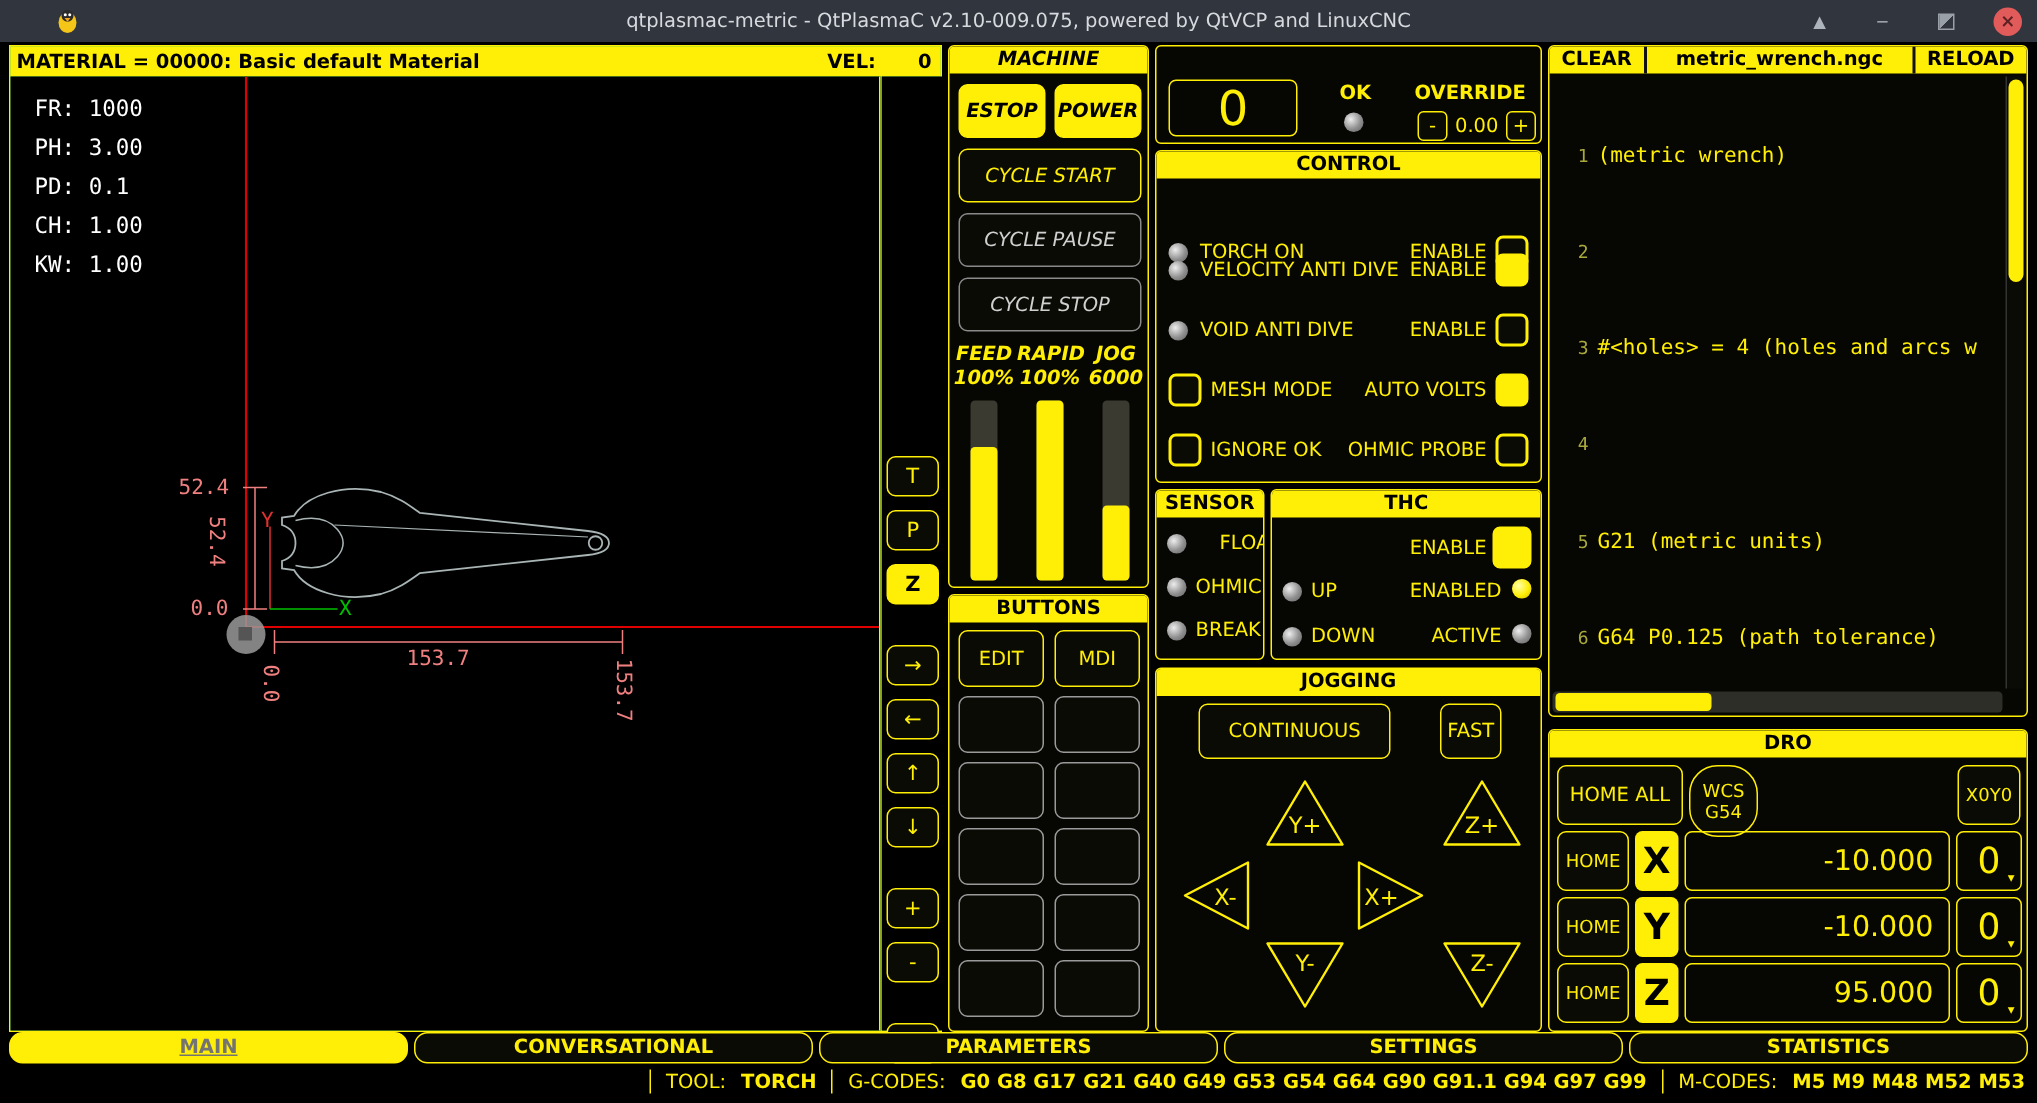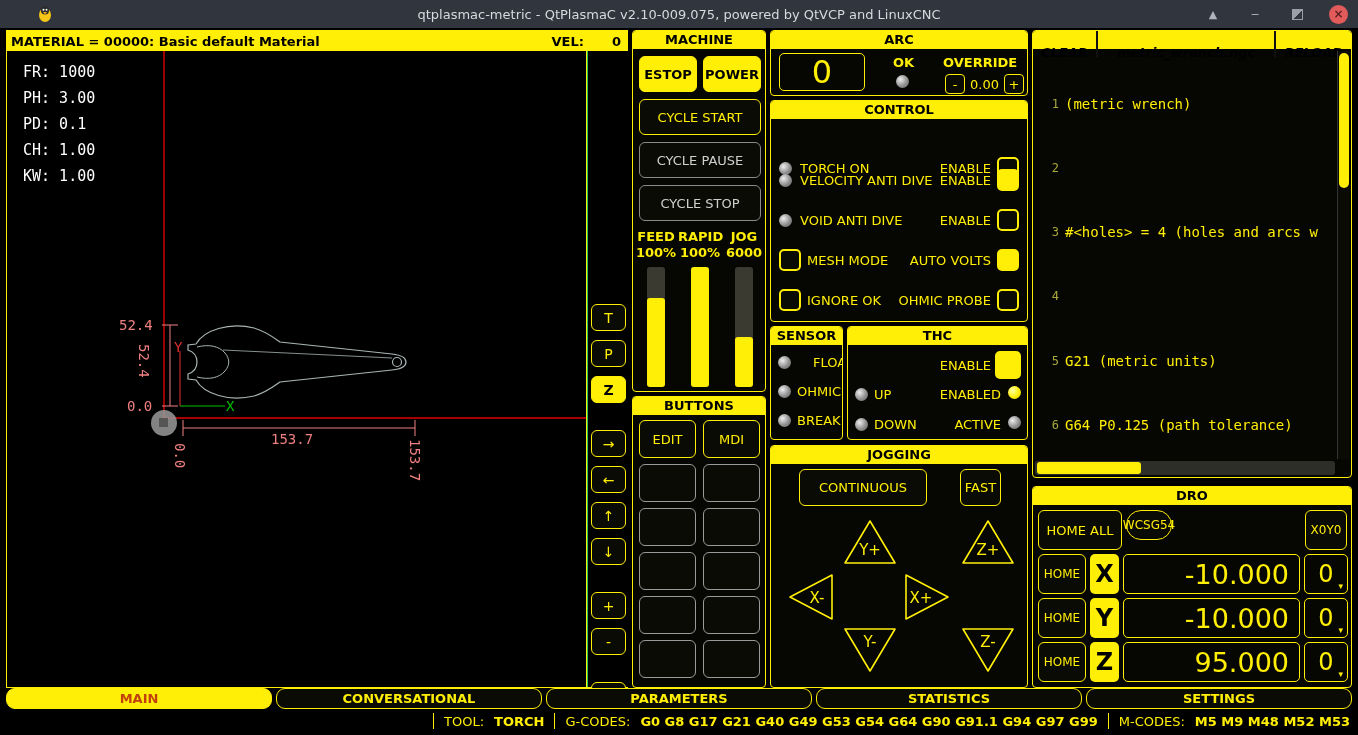--- a/index.html
+++ b/index.html
@@ -38,21 +38,21 @@
   .preview{position:absolute;left:0;top:20px;width:580px;height:636px;background:#000;border-right:1px solid var(--y);overflow:hidden;}
   .stats{position:absolute;left:16px;top:8px;color:#fff;font-family:"DejaVu Sans Mono","Liberation Mono",monospace;
     font-size:15px;line-height:26px;white-space:pre;}
   .pv-label{position:absolute;color:#f08080;font-family:"DejaVu Sans Mono","Liberation Mono",monospace;font-size:14px;}
   .pv-rot{transform:rotate(90deg);transform-origin:left top;}
   .axis-x{color:#00c000;}
   .axis-y{color:#e03030;}
   .sidecol{position:absolute;left:581px;top:20px;width:41px;height:636px;background:#000;}
   .sbtn{position:absolute;left:3px;width:35px;height:27px;font-size:14px;}
   
-  .m-col{left:632px;top:2px;width:134px;height:362px;}
+  .m-col{left:632px;top:2px;width:134px;height:362px;font-style:italic;}
   .m-col .btn{position:absolute;left:6px;width:122px;}
   .sl-label{position:absolute;color:var(--y);font-size:13px;font-weight:600;width:44px;text-align:center;}
   .slider{position:absolute;width:18px;background:#3a3a31;border-radius:3px;}
   .sfill{position:absolute;left:0;bottom:0;width:100%;background:var(--y);border-radius:3px;}
   .b-col{left:632px;top:368px;width:134px;height:292px;}
   .b-col .btn{position:absolute;width:57px;height:38px;}
   
   .arc-p{left:770px;top:2px;width:258px;height:66px;}
   .ctrl-p{left:770px;top:72px;width:258px;height:222px;}
   .sen-p{left:770px;top:298px;width:73px;height:114px;}
@@ -63,45 +63,45 @@
     color:var(--y);font-size:32px;display:flex;align-items:center;justify-content:center;}
   .minibtn{width:20px;height:20px;border:1px solid var(--y);border-radius:4px;color:var(--y);
     display:flex;align-items:center;justify-content:center;font-size:13px;background:#0b0b06;}
   .ctrl-row{position:absolute;left:8px;right:8px;height:22px;display:flex;align-items:center;}
   .jogtri{position:absolute;}
   .jogtri svg{display:block;}
   .jogtri span{position:absolute;color:var(--y);font-size:15px;width:100%;text-align:center;}
   
   .g-p{left:1032px;top:2px;width:320px;height:448px;}
   .ghead{display:flex;background:var(--y);height:18px;line-height:18px;font-size:13px;font-weight:bold;color:#000;}
-  .ghead .seg{padding:13px 8px;font-style:italic;}
+  .ghead .seg{padding:0 8px;}
   .ghead .mid{flex:1;text-align:center;border-left:2px solid #111;border-right:2px solid #111;}
   .gbody{position:absolute;left:2px;top:20px;right:16px;bottom:18px;overflow:hidden;
     font-family:"DejaVu Sans Mono","Liberation Mono",monospace;font-size:14px;line-height:21.4px;white-space:pre;}
   .gline{display:flex;}
   .gnum{width:24px;text-align:right;color:#a8a83c;margin-right:6px;flex:none;font-size:12px;}
   .gtxt{color:var(--y);}
   .vscroll{position:absolute;right:2px;top:20px;width:12px;bottom:18px;background:#0b0b06;border-left:1px solid #333;}
   .vthumb{position:absolute;left:1px;top:2px;width:10px;height:135px;background:var(--y);border-radius:5px;}
   .hscroll{position:absolute;left:2px;right:16px;bottom:2px;height:14px;background:#2e2e28;border-radius:3px;}
   .hthumb{position:absolute;left:2px;top:1px;width:104px;height:12px;background:var(--y);border-radius:3px;}
   .dro-p{left:1032px;top:458px;width:320px;height:202px;}
   .dro-p .btn{position:absolute;}
   .axislet{position:absolute;width:29px;height:40px;background:var(--y);color:#000;font-size:24px;font-weight:bold;
     display:flex;align-items:center;justify-content:center;border-radius:5px;}
   .droval{position:absolute;width:177px;height:40px;border:1px solid var(--y);border-radius:5px;color:var(--y);
-    font-size:27px;display:flex;align-items:center;justify-content:flex-end;padding-right:10px;}
+    font-size:19px;display:flex;align-items:center;justify-content:flex-end;padding-right:10px;}
   .zerobtn{position:absolute;width:44px;height:40px;border:1px solid var(--y);border-radius:5px;color:var(--y);
     font-size:24px;display:flex;align-items:center;justify-content:center;}
   .zerobtn .car{position:absolute;right:4px;bottom:2px;font-size:9px;}
   
   .tabs{position:absolute;left:6px;top:660px;width:1346px;height:21px;display:flex;gap:4px;}
   .tab{flex:1;border:1px solid var(--y);border-radius:9px;color:var(--y);font-size:13px;font-weight:600;
     display:flex;align-items:center;justify-content:center;background:#0b0b06;}
-  .tab.active{background:var(--y);color:#c2410c;}
+  .tab.active{background:var(--y);color:#737373;text-decoration:underline;}
   .statusbar{position:absolute;left:6px;top:684px;width:1346px;height:18px;color:var(--y);font-size:13px;
     display:flex;align-items:center;justify-content:flex-end;gap:10px;}
   .sep{width:1px;height:16px;background:var(--y);}
   .sb-val{font-weight:600;}
 </style>
 </head>
 <body>
 
 <div id="stage">
 
@@ -228,21 +228,20 @@
       <div class="btn empty" style="left:70px;top:111px;"></div>
       <div class="btn empty" style="left:6px;top:155px;"></div>
       <div class="btn empty" style="left:70px;top:155px;"></div>
       <div class="btn empty" style="left:6px;top:199px;"></div>
       <div class="btn empty" style="left:70px;top:199px;"></div>
       <div class="btn empty" style="left:6px;top:243px;"></div>
       <div class="btn empty" style="left:70px;top:243px;"></div>
     </div>
 
     <div class="panel arc-p">
-      <div class="phead">ARC</div>
       <div class="arcval">0</div>
       <div class="ylab" style="position:absolute;left:122px;top:24px;font-weight:600;">OK</div>
       <div class="led" style="position:absolute;left:125px;top:44px;"></div>
       <div class="ylab" style="position:absolute;left:172px;top:24px;font-weight:600;">OVERRIDE</div>
       <div class="minibtn" style="position:absolute;left:174px;top:43px;">-</div>
       <div class="ylab" style="position:absolute;left:199px;top:46px;">0.00</div>
       <div class="minibtn" style="position:absolute;left:233px;top:43px;">+</div>
     </div>
 
     <div class="panel ctrl-p">
@@ -392,21 +391,21 @@
           <div class="vthumb"></div>
         </div>
       <div class="hscroll">
           <div class="hthumb"></div>
         </div>
     </div>
 
     <div class="panel dro-p">
       <div class="phead">DRO</div>
       <div class="btn" style="left:5px;top:23px;width:84px;height:40px;font-size:13px;">HOME ALL</div>
-      <div class="btn" style="left:93px;top:23px;width:46px;height:30px;flex-direction:row;font-size:12px;line-height:14px;border-radius:19px;">
+      <div class="btn" style="left:93px;top:23px;width:46px;height:48px;flex-direction:column;font-size:12px;line-height:14px;border-radius:19px;">
         <span>WCS</span>
           <span>G54</span>
       </div>
       <div class="btn" style="left:272px;top:23px;width:42px;height:40px;font-size:12px;">X0Y0</div>
 
       <div class="btn" style="left:5px;top:67px;width:48px;height:40px;font-size:12px;">HOME</div>
       <div class="axislet" style="left:57px;top:67px;">X</div>
       <div class="droval" style="left:90px;top:67px;">-10.000</div>
       <div class="zerobtn" style="left:271px;top:67px;">
         <span>0</span>
@@ -427,22 +426,22 @@
       <div class="zerobtn" style="left:271px;top:155px;">
         <span>0</span>
           <span class="car">▾</span>
       </div>
     </div>
 
     <div class="tabs">
       <div class="tab active">MAIN</div>
       <div class="tab">CONVERSATIONAL</div>
       <div class="tab">PARAMETERS</div>
+      <div class="tab">SETTINGS</div>
       <div class="tab">STATISTICS</div>
-      <div class="tab">SETTINGS</div>
     </div>
 
     <div class="statusbar">
       <div class="sep"></div>
       <span>TOOL:</span>
       <span class="sb-val">TORCH</span>
       <div class="sep"></div>
       <span>G-CODES:</span>
       <span class="sb-val">G0 G8 G17 G21 G40 G49 G53 G54 G64 G90 G91.1 G94 G97 G99</span>
       <div class="sep"></div>

